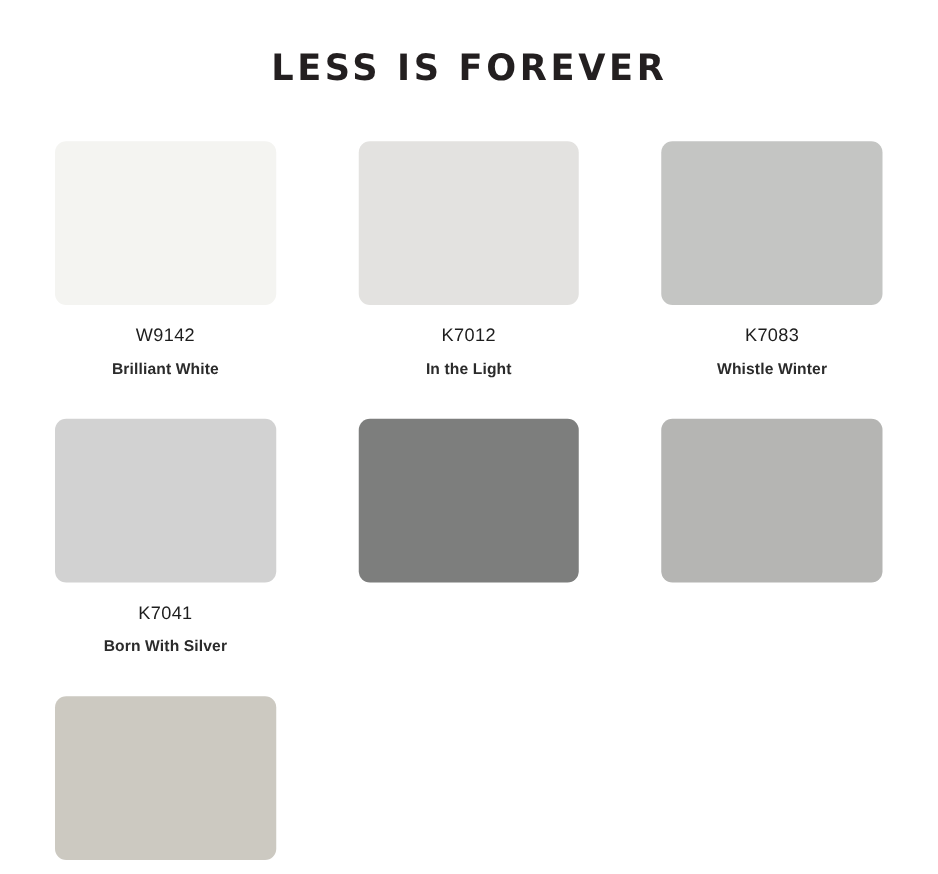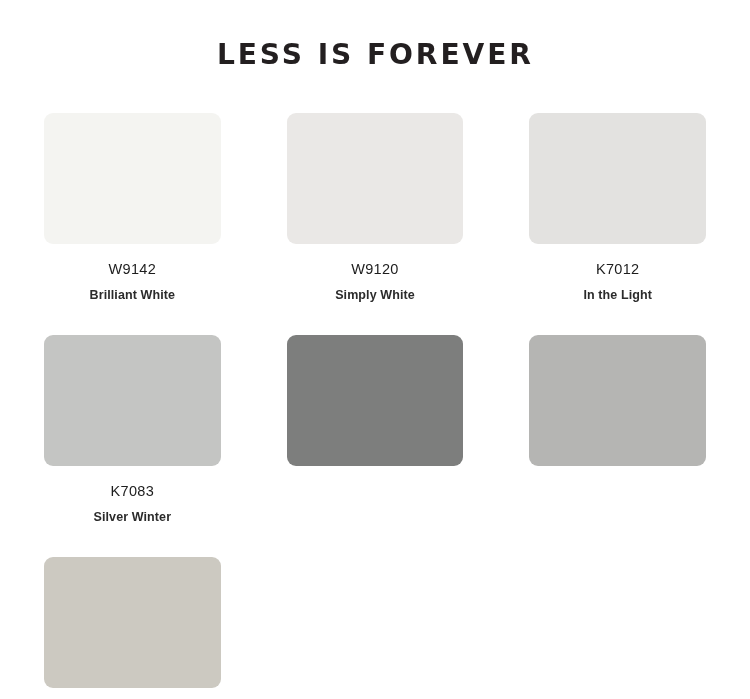--- a/index.html
+++ b/index.html
@@ -107,38 +107,38 @@
   </div>
 
   <div class="swatch-grid">
 
     <div class="swatch-cell">
       <div class="swatch-chip" style="background: rgb(244, 244, 241);"></div>
       <div class="swatch-code">W9142</div>
       <div class="swatch-name">Brilliant White</div>
     </div>
 
-    <div class="swatch-cell">
-      <div class="swatch-chip" style="background: rgb(234, 232, 230);"></div>
-      <div class="swatch-code">W9120</div>
-      <div class="swatch-name">Simply White</div>
-    </div>
 
     <div class="swatch-cell">
       <div class="swatch-chip" style="background: rgb(227, 226, 224);"></div>
       <div class="swatch-code">K7012</div>
       <div class="swatch-name">In the Light</div>
     </div>
 
     <div class="swatch-cell">
       <div class="swatch-chip" style="background: rgb(196, 197, 195);"></div>
       <div class="swatch-code">K7083</div>
-      <div class="swatch-name">Silver Winter</div>
+      <div class="swatch-name">Whistle Winter</div>
     </div>
 
+    <div class="swatch-cell">
+      <div class="swatch-chip" style="background: rgb(210, 210, 210);"></div>
+      <div class="swatch-code">K7041</div>
+      <div class="swatch-name">Born With Silver</div>
+    </div>
 
 
     <div class="swatch-cell">
       <div class="swatch-chip" style="background: rgb(125, 126, 125);"></div>
 
     </div>
 
     <div class="swatch-cell">
       <div class="swatch-chip" style="background: rgb(181, 181, 179);"></div>
 

